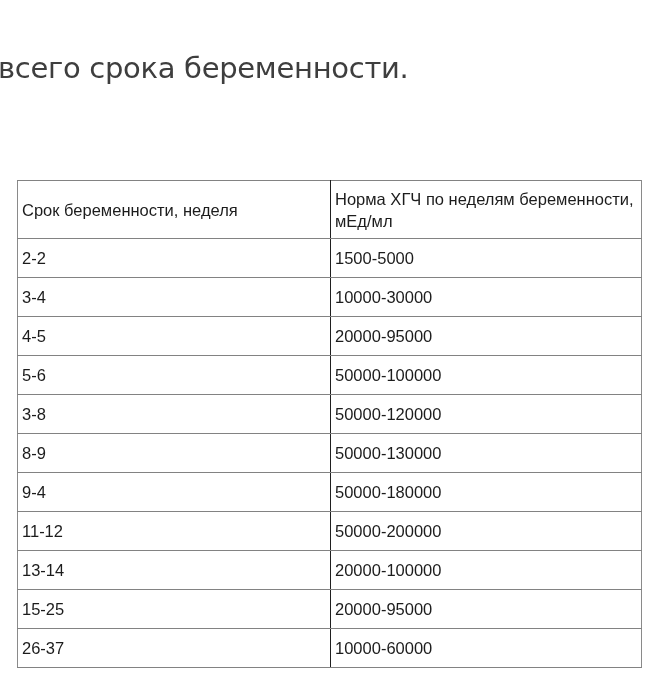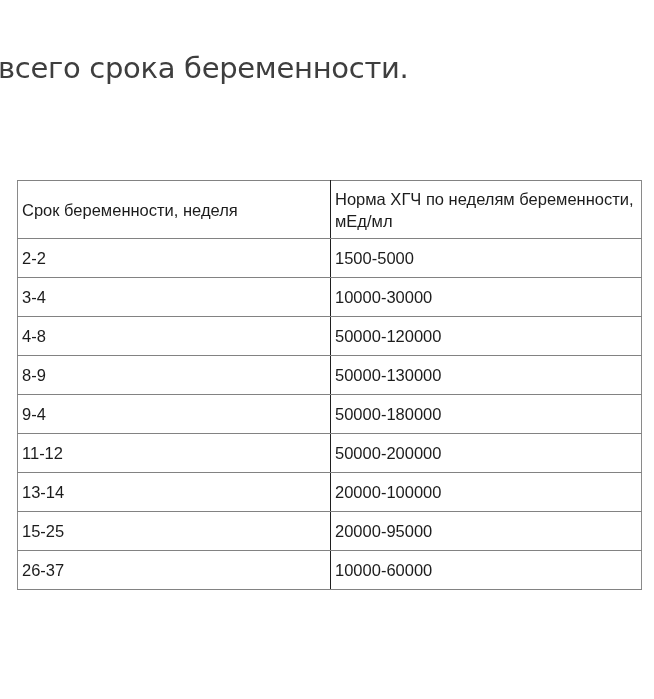--- a/index.html
+++ b/index.html
@@ -92,21 +92,29 @@
     <tbody>
         <tr>
       <td>2-2</td>
       <td>1500-5000</td>
     </tr>
         <tr>
       <td>3-4</td>
       <td>10000-30000</td>
     </tr>
         <tr>
-      <td>4-8</td>
+      <td>4-5</td>
+      <td>20000-95000</td>
+    </tr>
+        <tr>
+      <td>5-6</td>
+      <td>50000-100000</td>
+    </tr>
+        <tr>
+      <td>3-8</td>
       <td>50000-120000</td>
     </tr>
         <tr>
       <td>8-9</td>
       <td>50000-130000</td>
     </tr>
         <tr>
       <td>9-4</td>
       <td>50000-180000</td>
     </tr>

